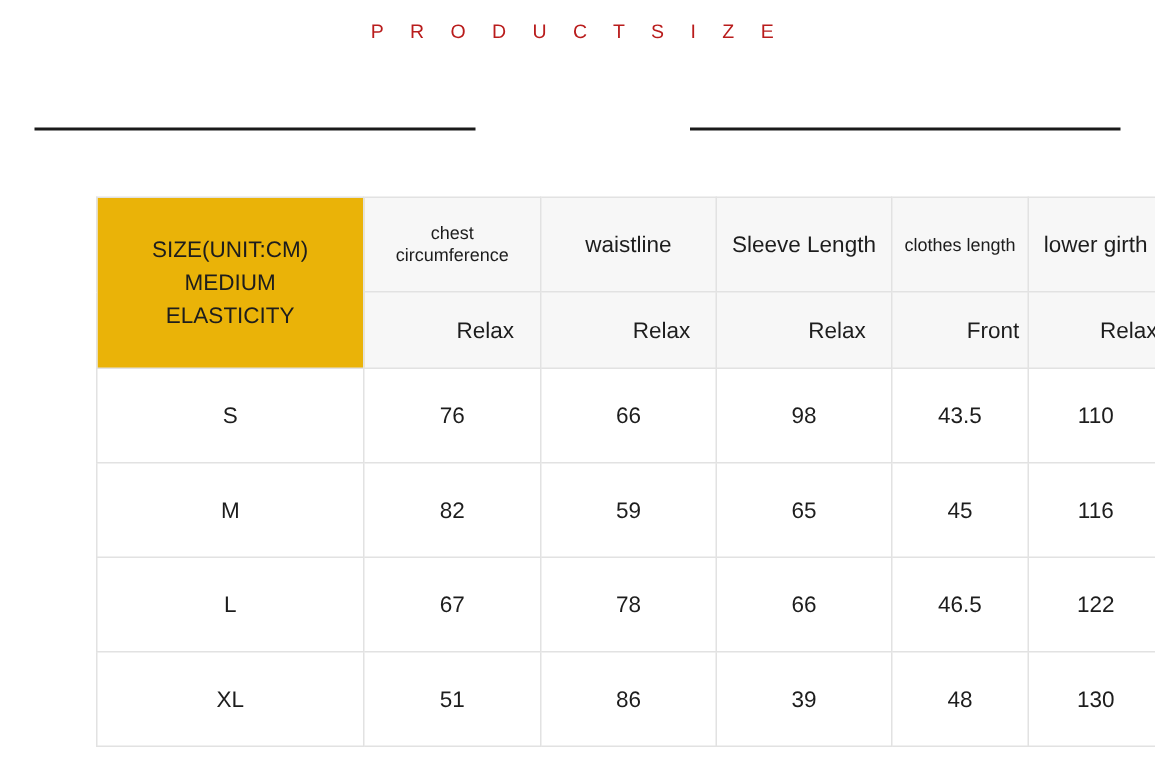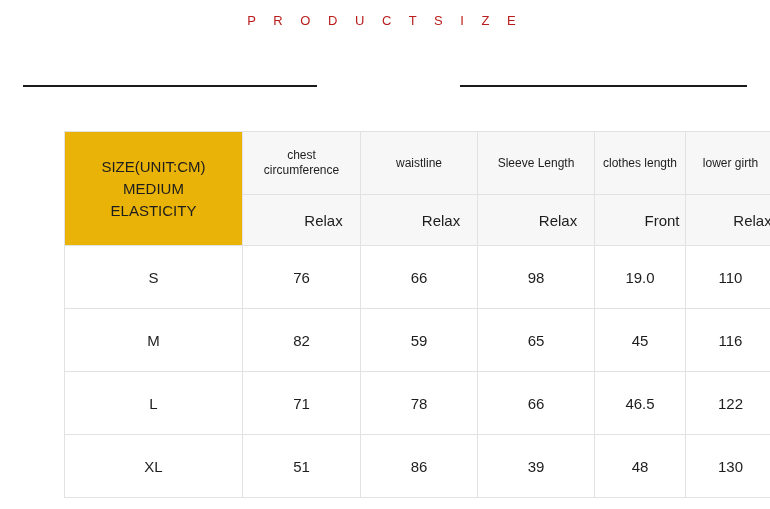--- a/index.html
+++ b/index.html
@@ -85,21 +85,21 @@
     height: 62px;
     font-size: 13.5px;
     line-height: 17px;
     padding: 0 6px;
   }
   .metric-cell.small {
     font-size: 12px;
     line-height: 15px;
   }
   .metric-cell.big {
-    font-size: 12px;
+    font-size: 15px;
     line-height: 19px;
   }
   .sub-cell {
     height: 48px;
     font-size: 15px;
     font-weight: bold;
     padding-left: 45px;
   }
   .body-cell {
     height: 60px;
@@ -143,36 +143,36 @@
           <td class="head-cell sub-cell">Relax</td>
           <td class="head-cell sub-cell">Front</td>
           <td class="head-cell sub-cell">Relax</td>
         </tr>
 
         <tr>
           <td class="body-cell size-label">S</td>
           <td class="body-cell">76</td>
           <td class="body-cell">66</td>
           <td class="body-cell">98</td>
-          <td class="body-cell">19.0</td>
+          <td class="body-cell">43.5</td>
           <td class="body-cell">110</td>
         </tr>
 
         <tr>
           <td class="body-cell size-label">M</td>
           <td class="body-cell">82</td>
           <td class="body-cell">59</td>
           <td class="body-cell">65</td>
           <td class="body-cell">45</td>
           <td class="body-cell">116</td>
         </tr>
 
         <tr>
           <td class="body-cell size-label">L</td>
-          <td class="body-cell">71</td>
+          <td class="body-cell">67</td>
           <td class="body-cell">78</td>
           <td class="body-cell">66</td>
           <td class="body-cell">46.5</td>
           <td class="body-cell">122</td>
         </tr>
 
         <tr>
           <td class="body-cell size-label">XL</td>
           <td class="body-cell">51</td>
           <td class="body-cell">86</td>

